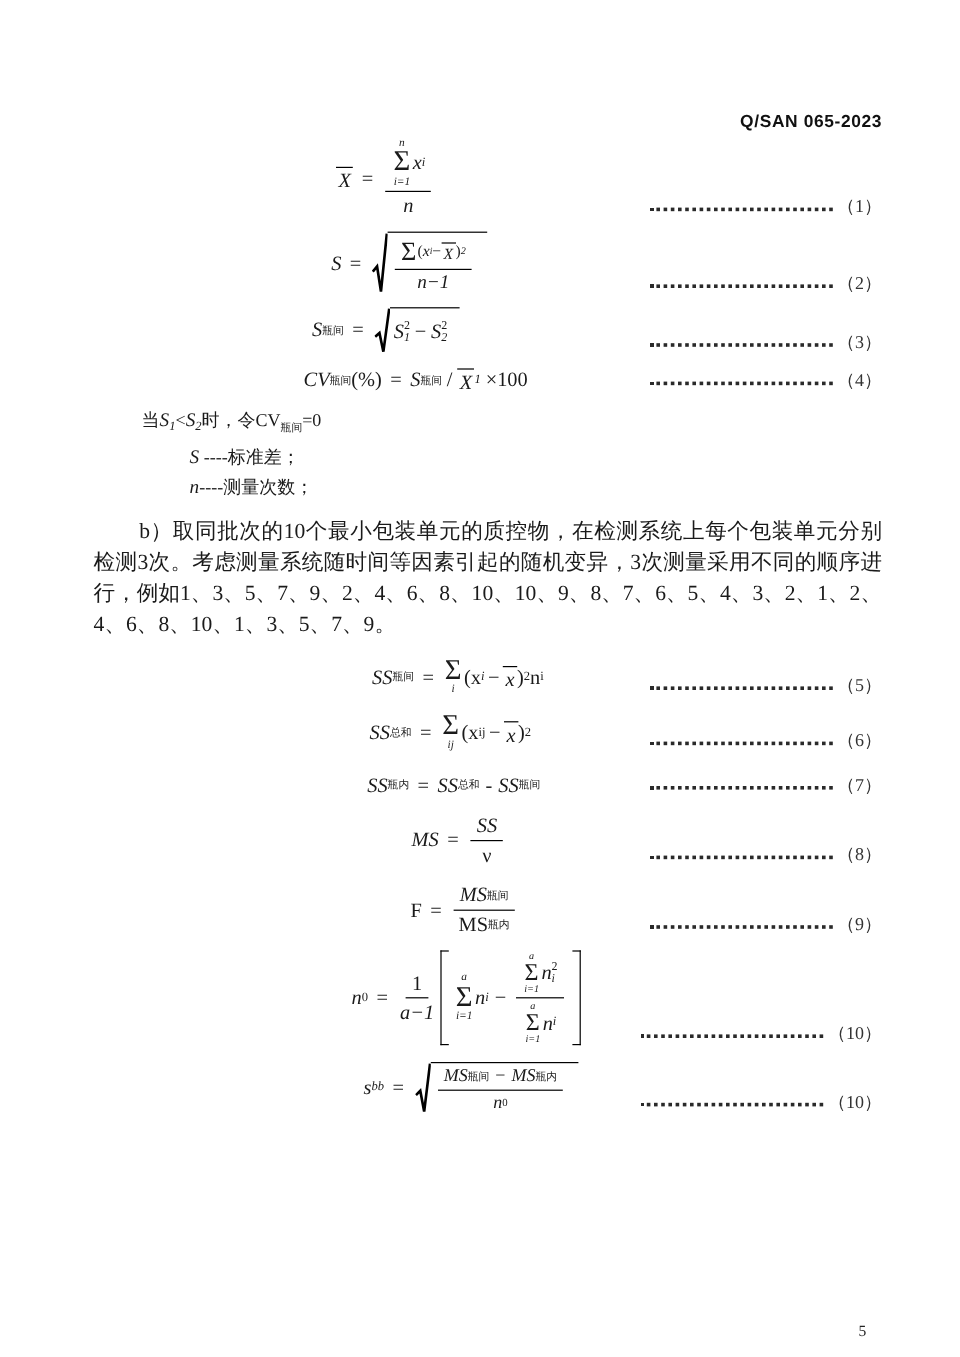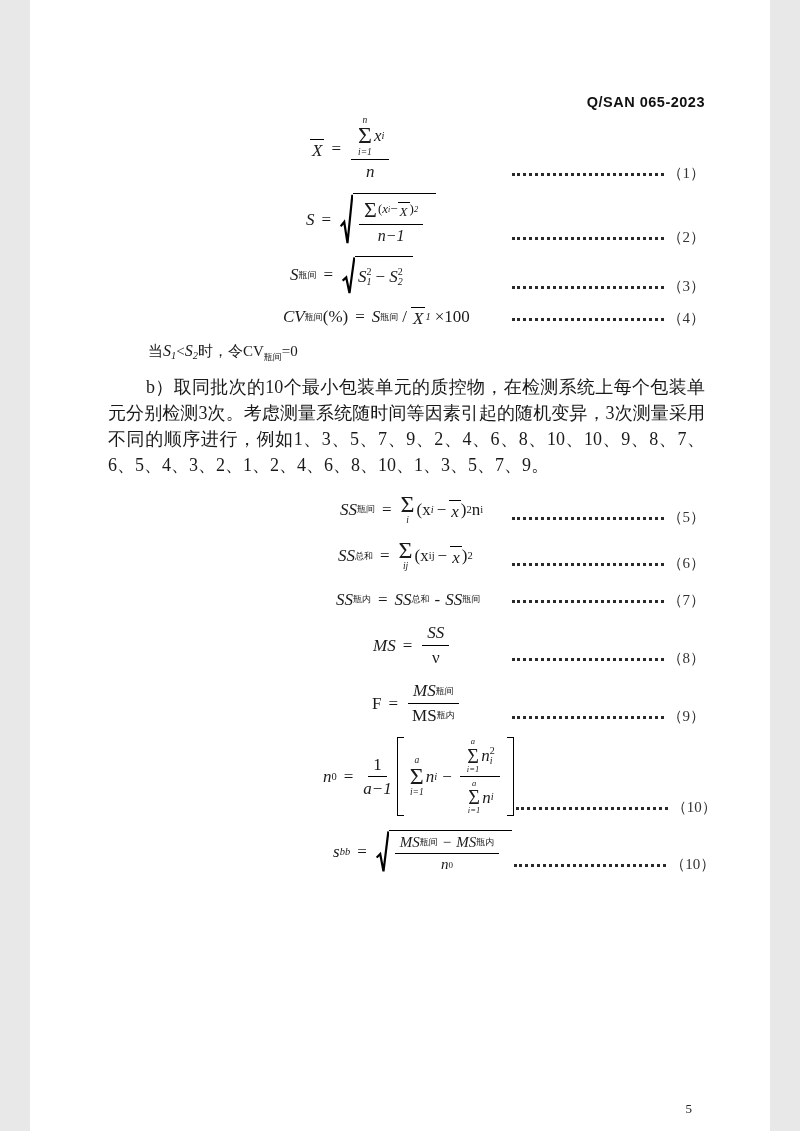--- a/index.html
+++ b/index.html
@@ -1,18 +1,18 @@
 <!DOCTYPE html>
 <html><head>
 <meta charset="utf-8">
 <style>
   html,body { margin:0; padding:0; background:#e8e8e8; }
   .page {
     position:relative;
-    width:740px; height:1131px;
+    width:800px; height:1131px;
     background:#ffffff;
     margin:0 auto;
     font-family:"Liberation Serif","DejaVu Serif",serif;
     color:#1a1a1a;
     overflow:hidden;
   }
   .doc-header {
     position:absolute; top:94px; right:65px;
     font-family:"Liberation Sans","DejaVu Sans",sans-serif;
     font-weight:bold; font-size:14.5px; letter-spacing:0.5px;
@@ -198,20 +198,27 @@
       <div class="leader">
         <span class="dots"></span>
         <span class="eqno">（4）</span>
       </div>
     </div>
 
     <div class="line indent1" style="margin-top:12px;">
       <span>当</span><span class="it mt">S</span><sub class="lt">1</sub><span>&lt;</span><span class="it mt">S</span><sub class="lt">2</sub><span>时，令CV</span><sub class="cn">瓶间</sub><span>=0</span>
     </div>
 
+    <div class="line indent2" style="margin-top:6px;">
+      <span class="it mt">S</span>
+      <span>----标准差；</span>
+    </div>
+    <div class="line indent2">
+      <span class="it mt">n</span><span>----测量次数；</span>
+    </div>
 
     <div class="para" style="margin-top:9px; text-indent:38px;">b）取同批次的10个最小包装单元的质控物，在检测系统上每个包装单元分别检测3次。考虑测量系统随时间等因素引起的随机变异，3次测量采用不同的顺序进行，例如1、3、5、7、9、2、4、6、8、10、10、9、8、7、6、5、4、3、2、1、2、4、6、8、10、1、3、5、7、9。</div>
 
 
     <div class="eqrow" style="padding-left:232px; margin-top:16px;">
       <div class="formula">
         <span class="it">SS</span>
           <sub class="cn">瓶间</sub>
         <span class="eq">=</span>
         <span class="sum">

